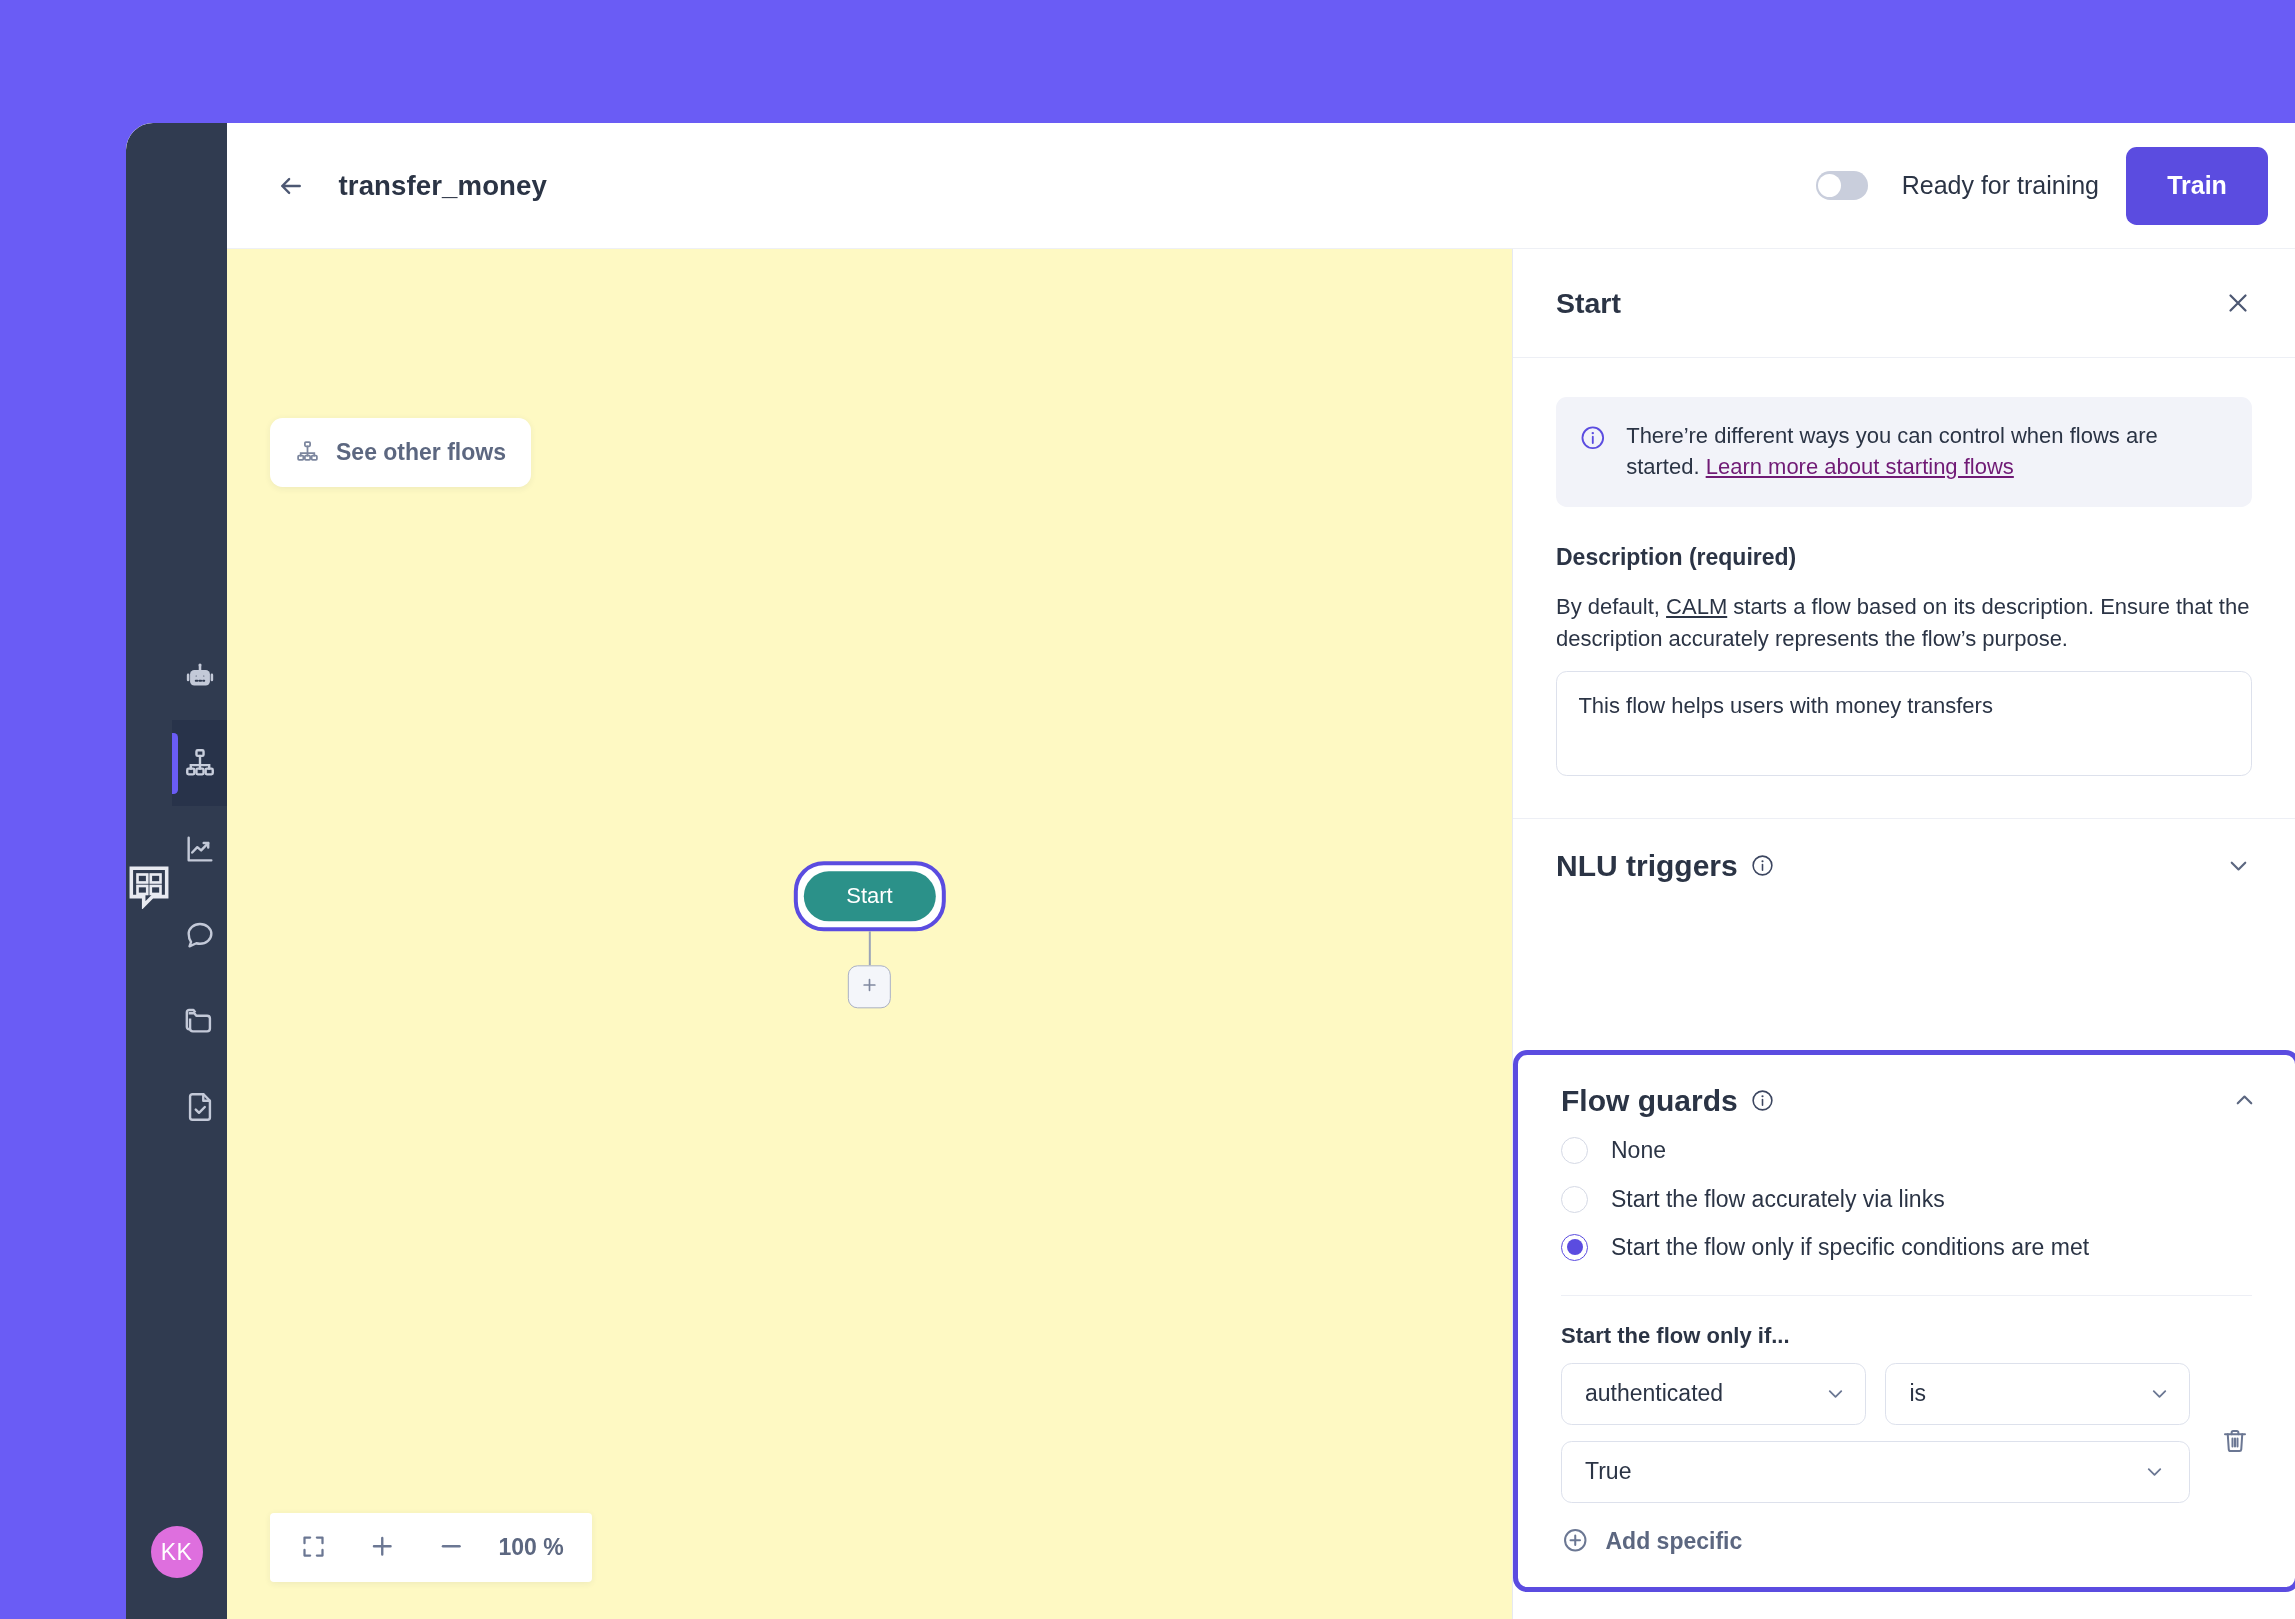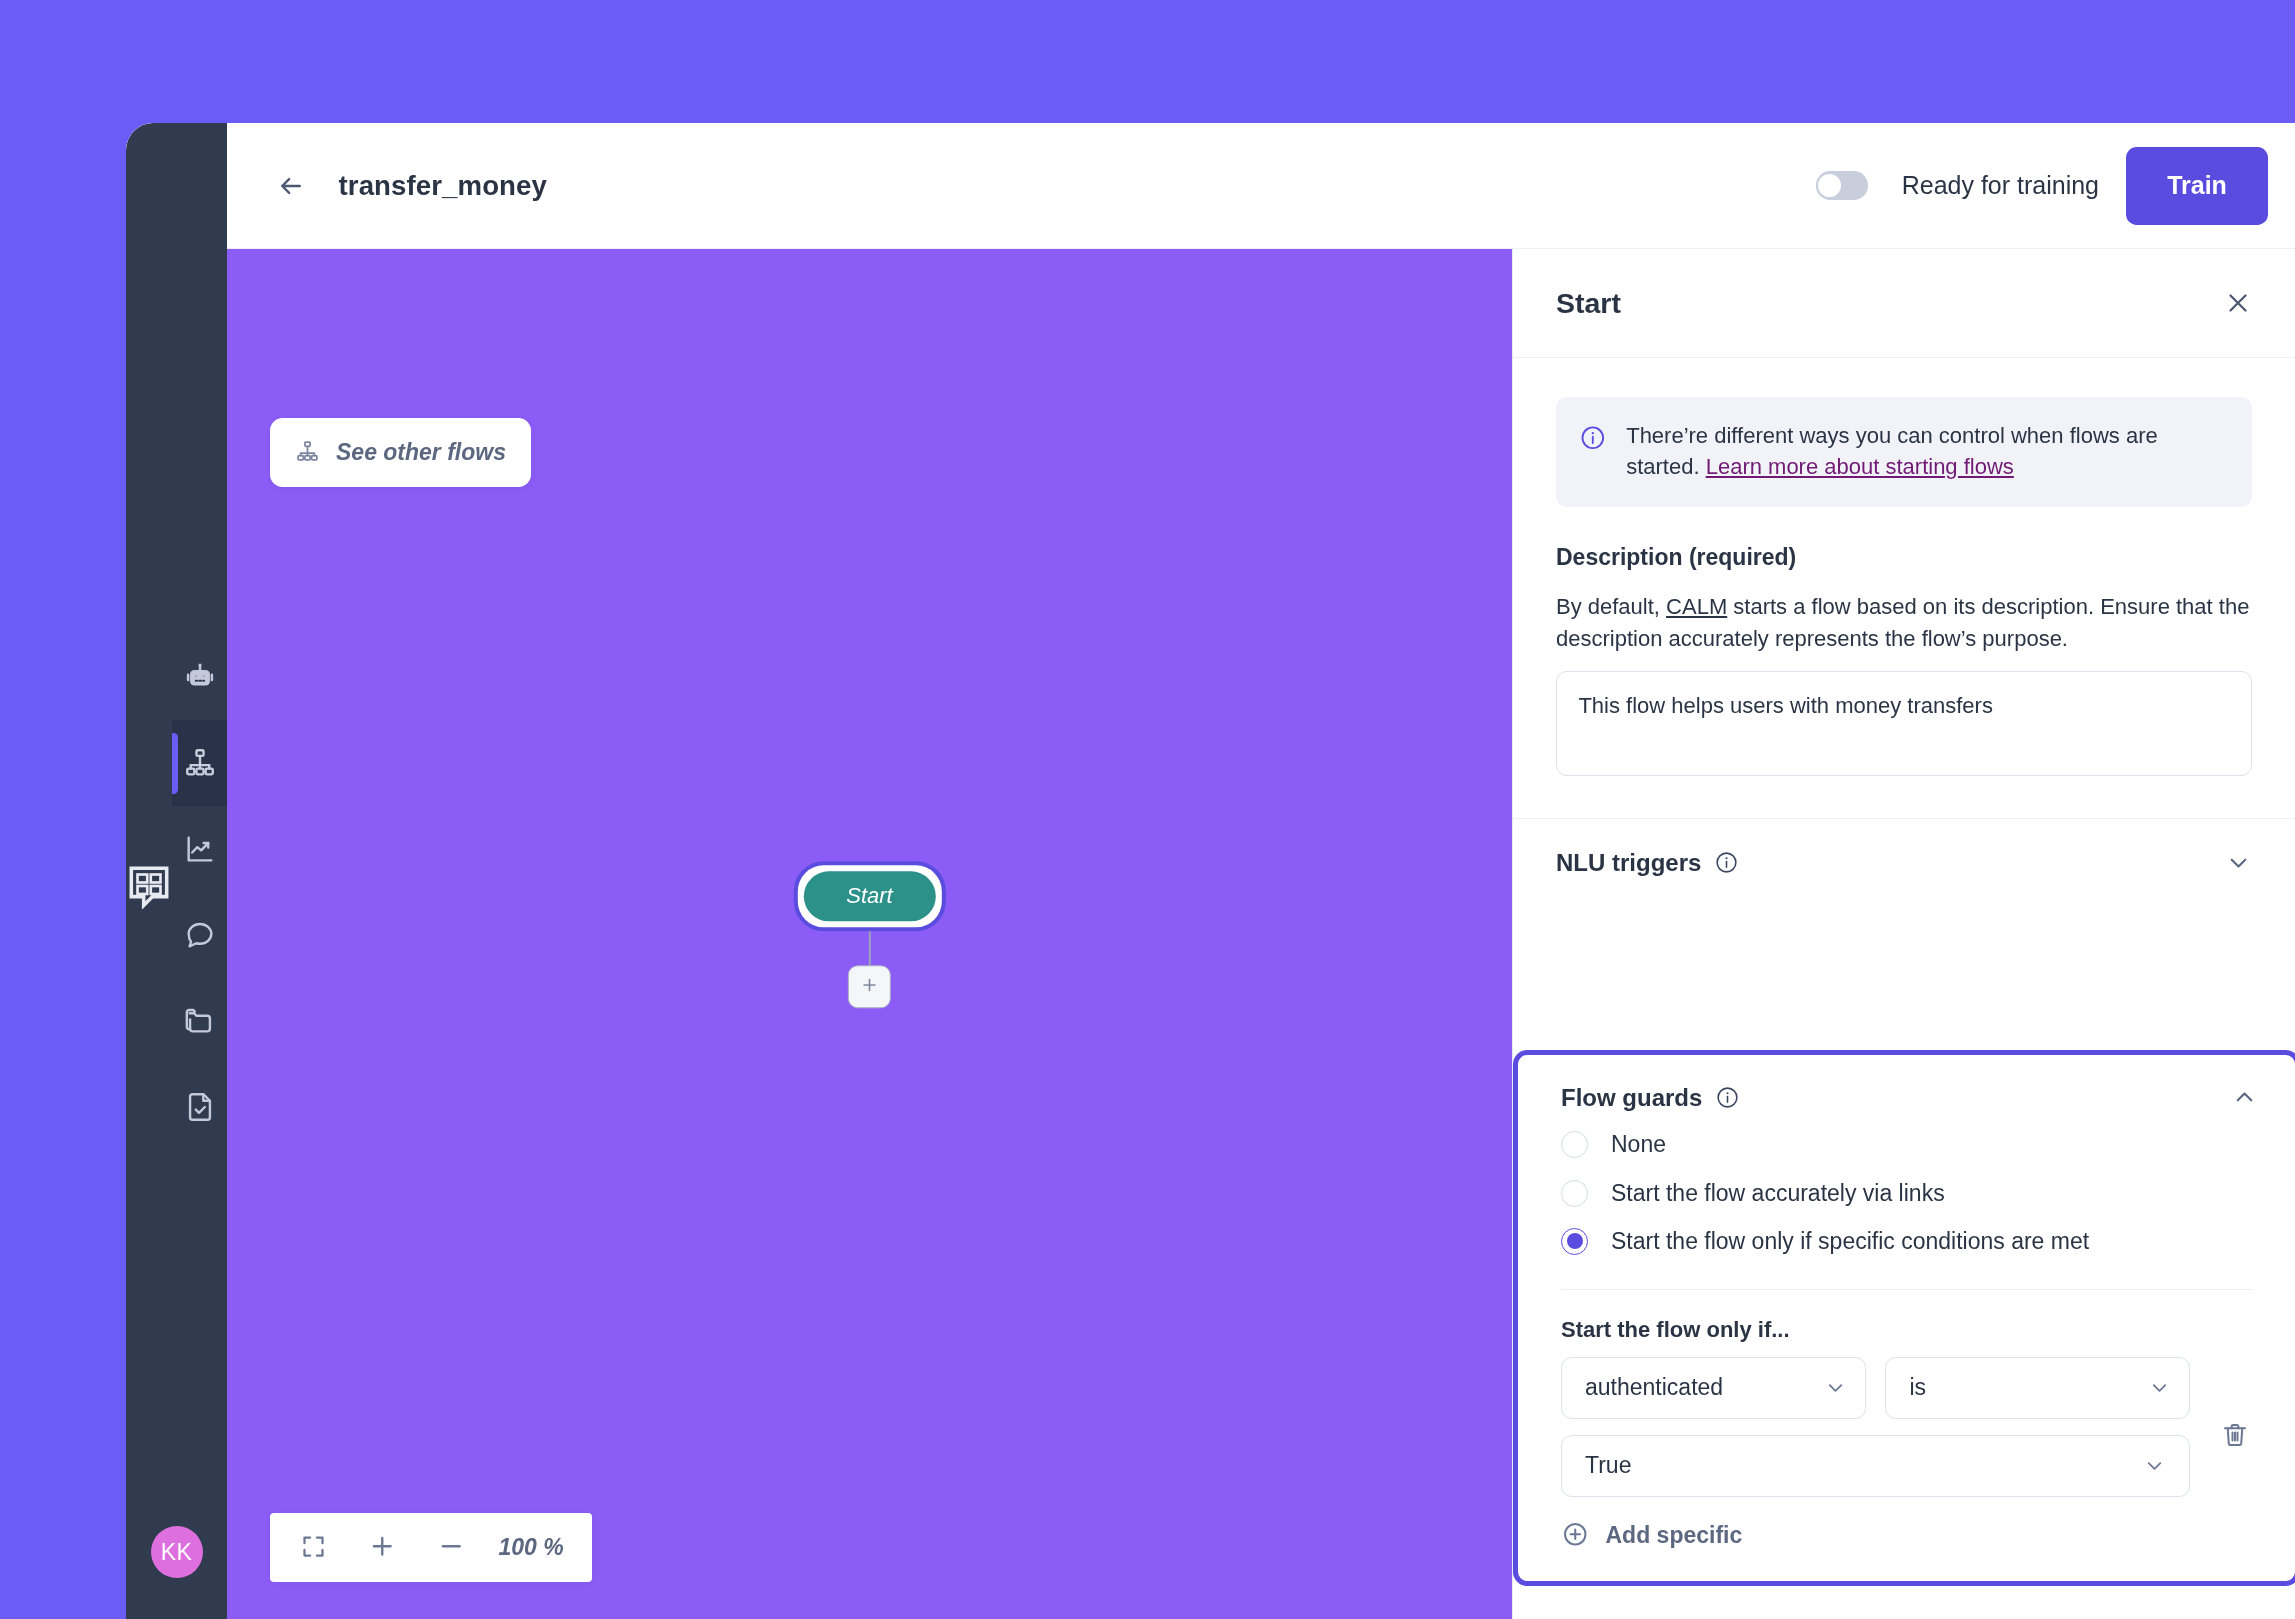--- a/index.html
+++ b/index.html
@@ -124,25 +124,24 @@
     cursor: pointer; border: none;
     font-family: inherit;
   }
 
   
   #body-row { flex: 1; display: flex; min-height: 0; }
 
   
   #canvas {
     flex: 1;
-    background: #8b5cf6;
+    background: #fef9c3;
     position: relative;
     min-width: 0;
     overflow: hidden;
-    font-style: italic;
   }
   #see-other-flows {
     position: absolute;
     left: 43px; top: 169px;
     height: 69px;
     background: #fff;
     border-radius: 12.5px;
     display: flex; align-items: center;
     padding: 0 25px;
     gap: 16px;
@@ -279,21 +278,21 @@
   }
 
   
   .section-divider { height: 0.9px; background: #EDEFF5; margin-top: 39px; }
   #nlu-section {
     display: flex; align-items: center;
     padding: 30px 43px 32px 43px;
     cursor: pointer;
   }
   .section-title {
-    font-size: 24px; font-weight: bold; color: #2B3445;
+    font-size: 30px; font-weight: bold; color: #2B3445;
   }
   .info-badge { margin-left: 12.5px; display: flex; align-items: center; }
   .chevron-slot { margin-left: auto; display: flex; align-items: center; cursor: pointer; }
 
   
   #flow-guards-card {
     position: absolute;
     left: 0; right: -5.3px;
     top: 692px;
     border: 5.3px solid #5B4CE0;

